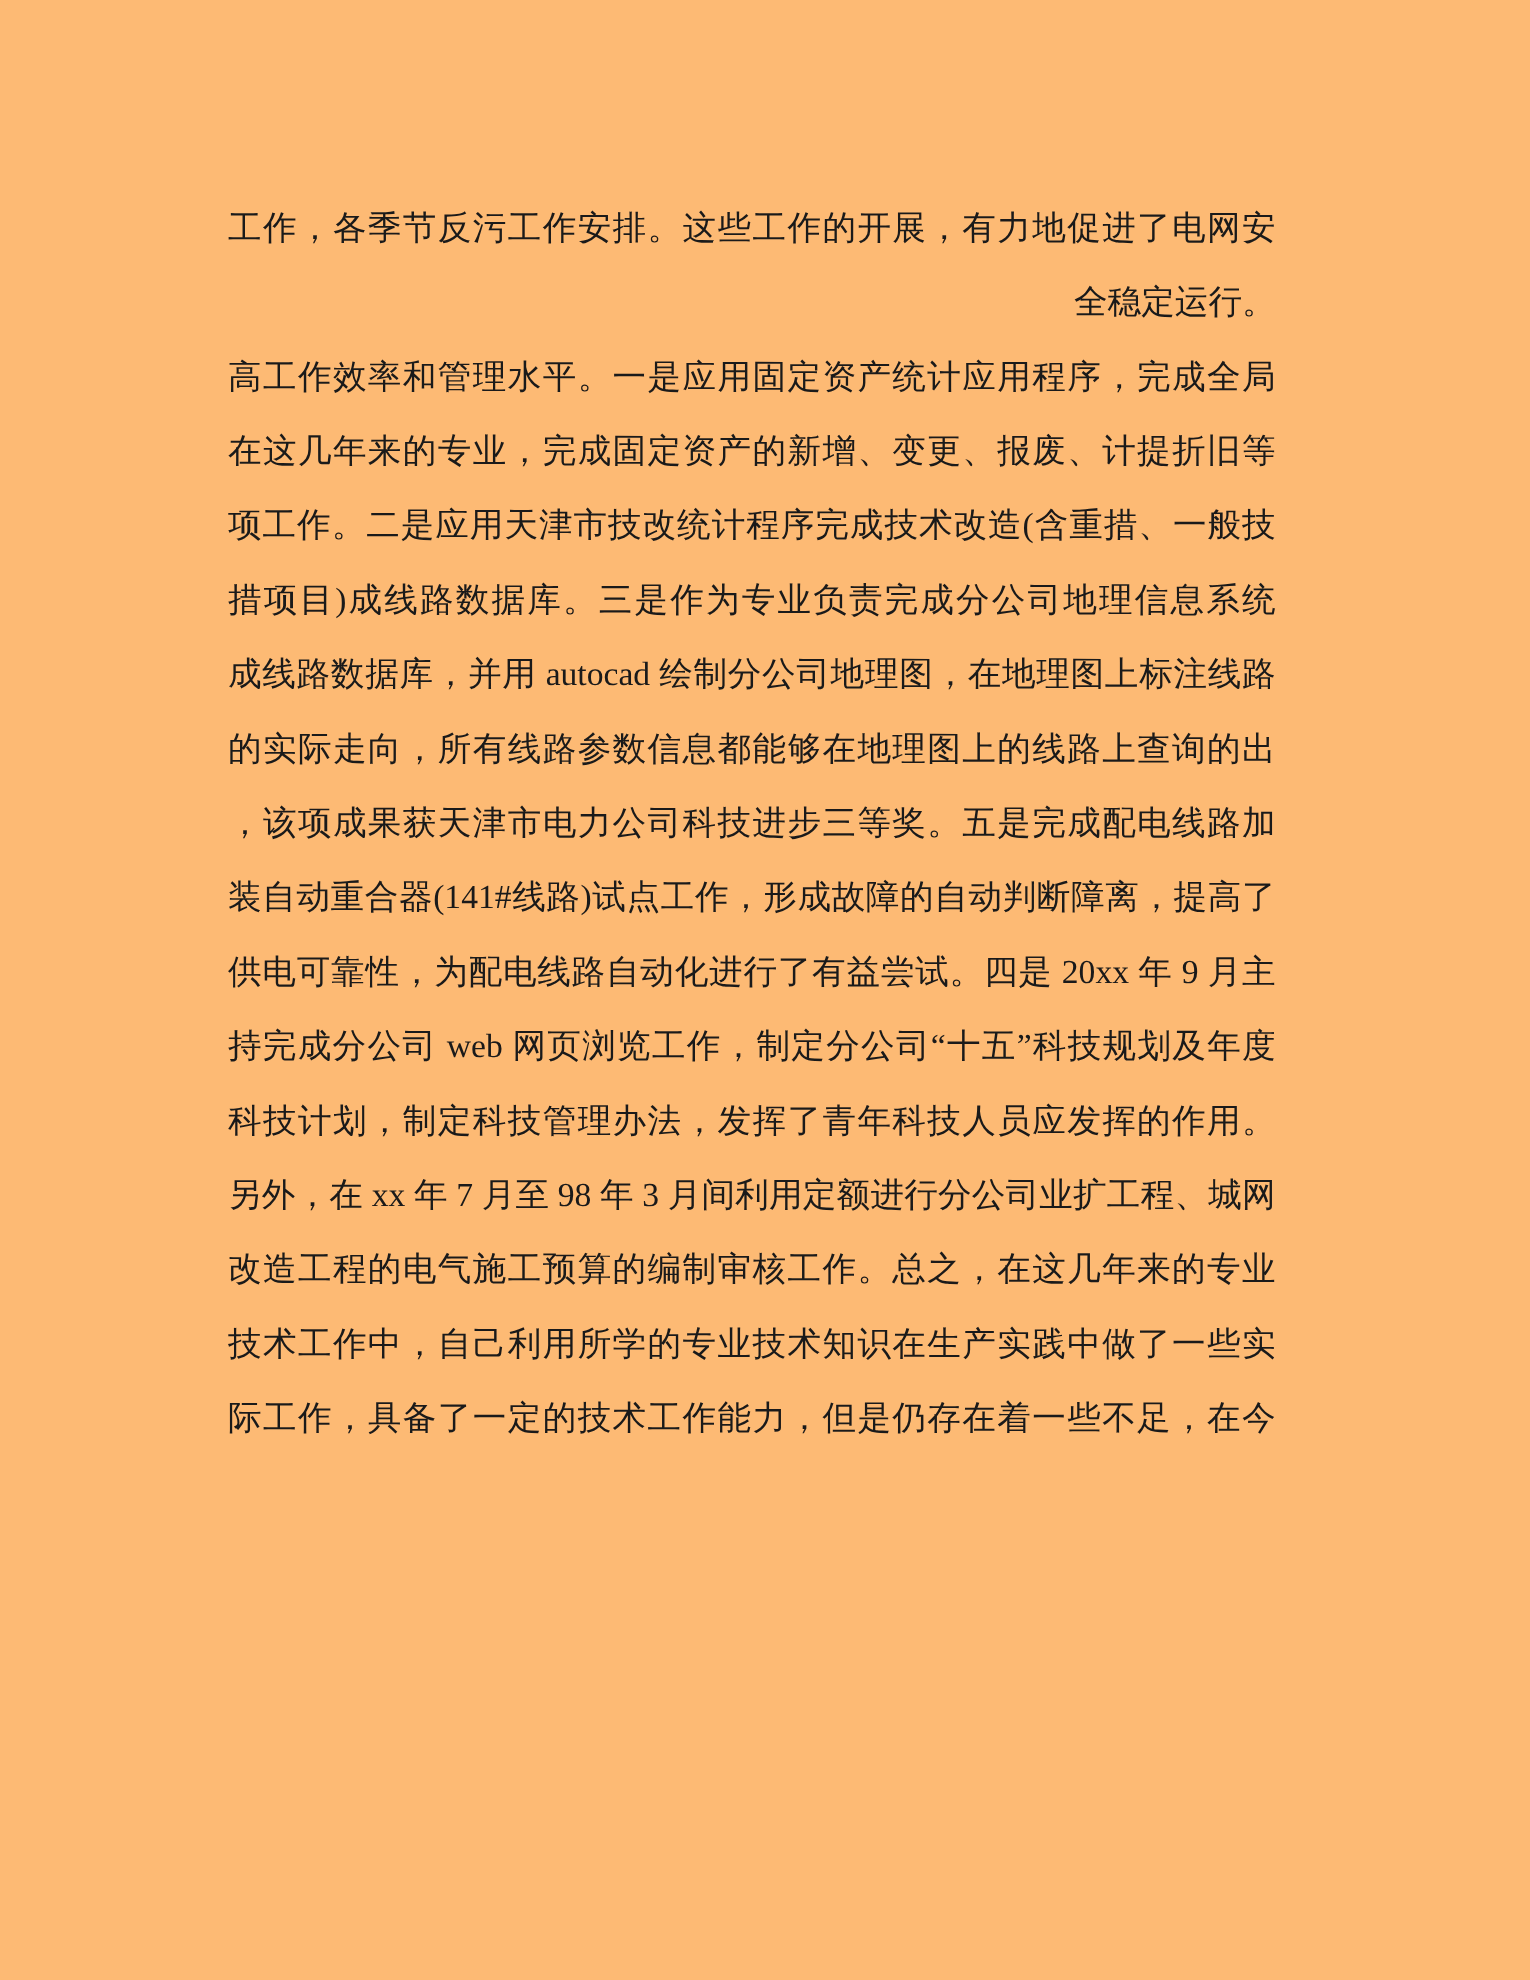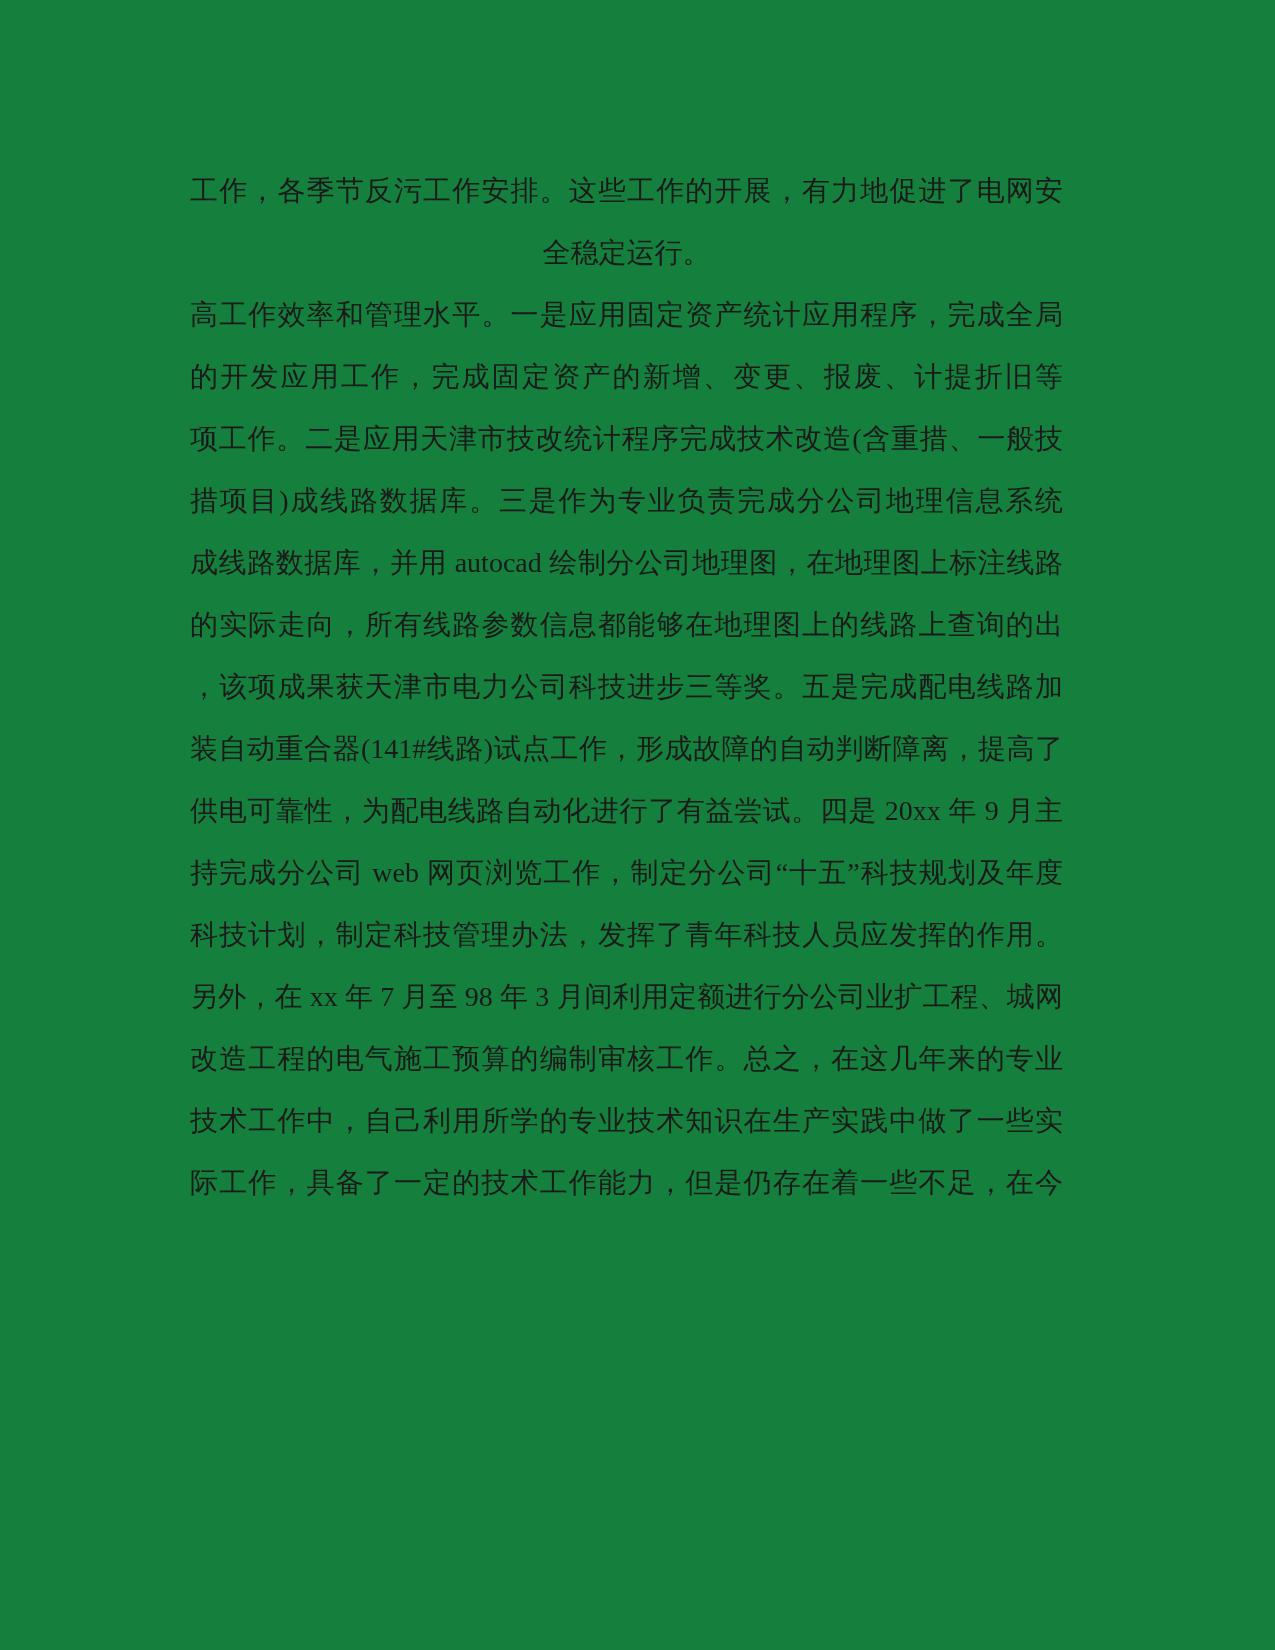--- a/index.html
+++ b/index.html
@@ -4,55 +4,55 @@
 <style>
   html, body {
     margin: 0;
     padding: 0;
     background: #ffffff;
   }
   .page {
     position: relative;
     width: 1275px;
     height: 1650px;
-    background: #15803d;
+    background: #fdba74;
     overflow: hidden;
   }
   .text-block {
     position: absolute;
     left: 190px;
     top: 160px;
     width: 873px;
   }
   .line {
     font-family: "Liberation Serif", "DejaVu Serif", serif;
     font-size: 28px;
     line-height: 62px;
     height: 62px;
     color: #1a1a1a;
-    text-align: center;
+    text-align: right;
     overflow: hidden;
   }
   .line.j {
     text-align: justify;
     text-align-last: justify;
   }
   .line.indent {
     text-indent: 78px;
   }
 </style>
 </head>
 <body>
 
 <div class="page">
   <div class="text-block">
       <div class="line j">工作，各季节反污工作安排。这些工作的开展，有力地促进了电网安</div>
       <div class="line">全稳定运行。</div>
       <div class="line j">高工作效率和管理水平。一是应用固定资产统计应用程序，完成全局</div>
-      <div class="line j">的开发应用工作，完成固定资产的新增、变更、报废、计提折旧等</div>
+      <div class="line j">在这几年来的专业，完成固定资产的新增、变更、报废、计提折旧等</div>
       <div class="line j">项工作。二是应用天津市技改统计程序完成技术改造(含重措、一般技</div>
       <div class="line j">措项目)成线路数据库。三是作为专业负责完成分公司地理信息系统</div>
       <div class="line j">成线路数据库，并用 autocad 绘制分公司地理图，在地理图上标注线路</div>
       <div class="line j">的实际走向，所有线路参数信息都能够在地理图上的线路上查询的出</div>
       <div class="line j">，该项成果获天津市电力公司科技进步三等奖。五是完成配电线路加</div>
       <div class="line j">装自动重合器(141#线路)试点工作，形成故障的自动判断障离，提高了</div>
       <div class="line j">供电可靠性，为配电线路自动化进行了有益尝试。四是 20xx 年 9 月主</div>
       <div class="line j">持完成分公司 web 网页浏览工作，制定分公司“十五”科技规划及年度</div>
       <div class="line j">科技计划，制定科技管理办法，发挥了青年科技人员应发挥的作用。</div>
       <div class="line j">另外，在 xx 年 7 月至 98 年 3 月间利用定额进行分公司业扩工程、城网</div>

